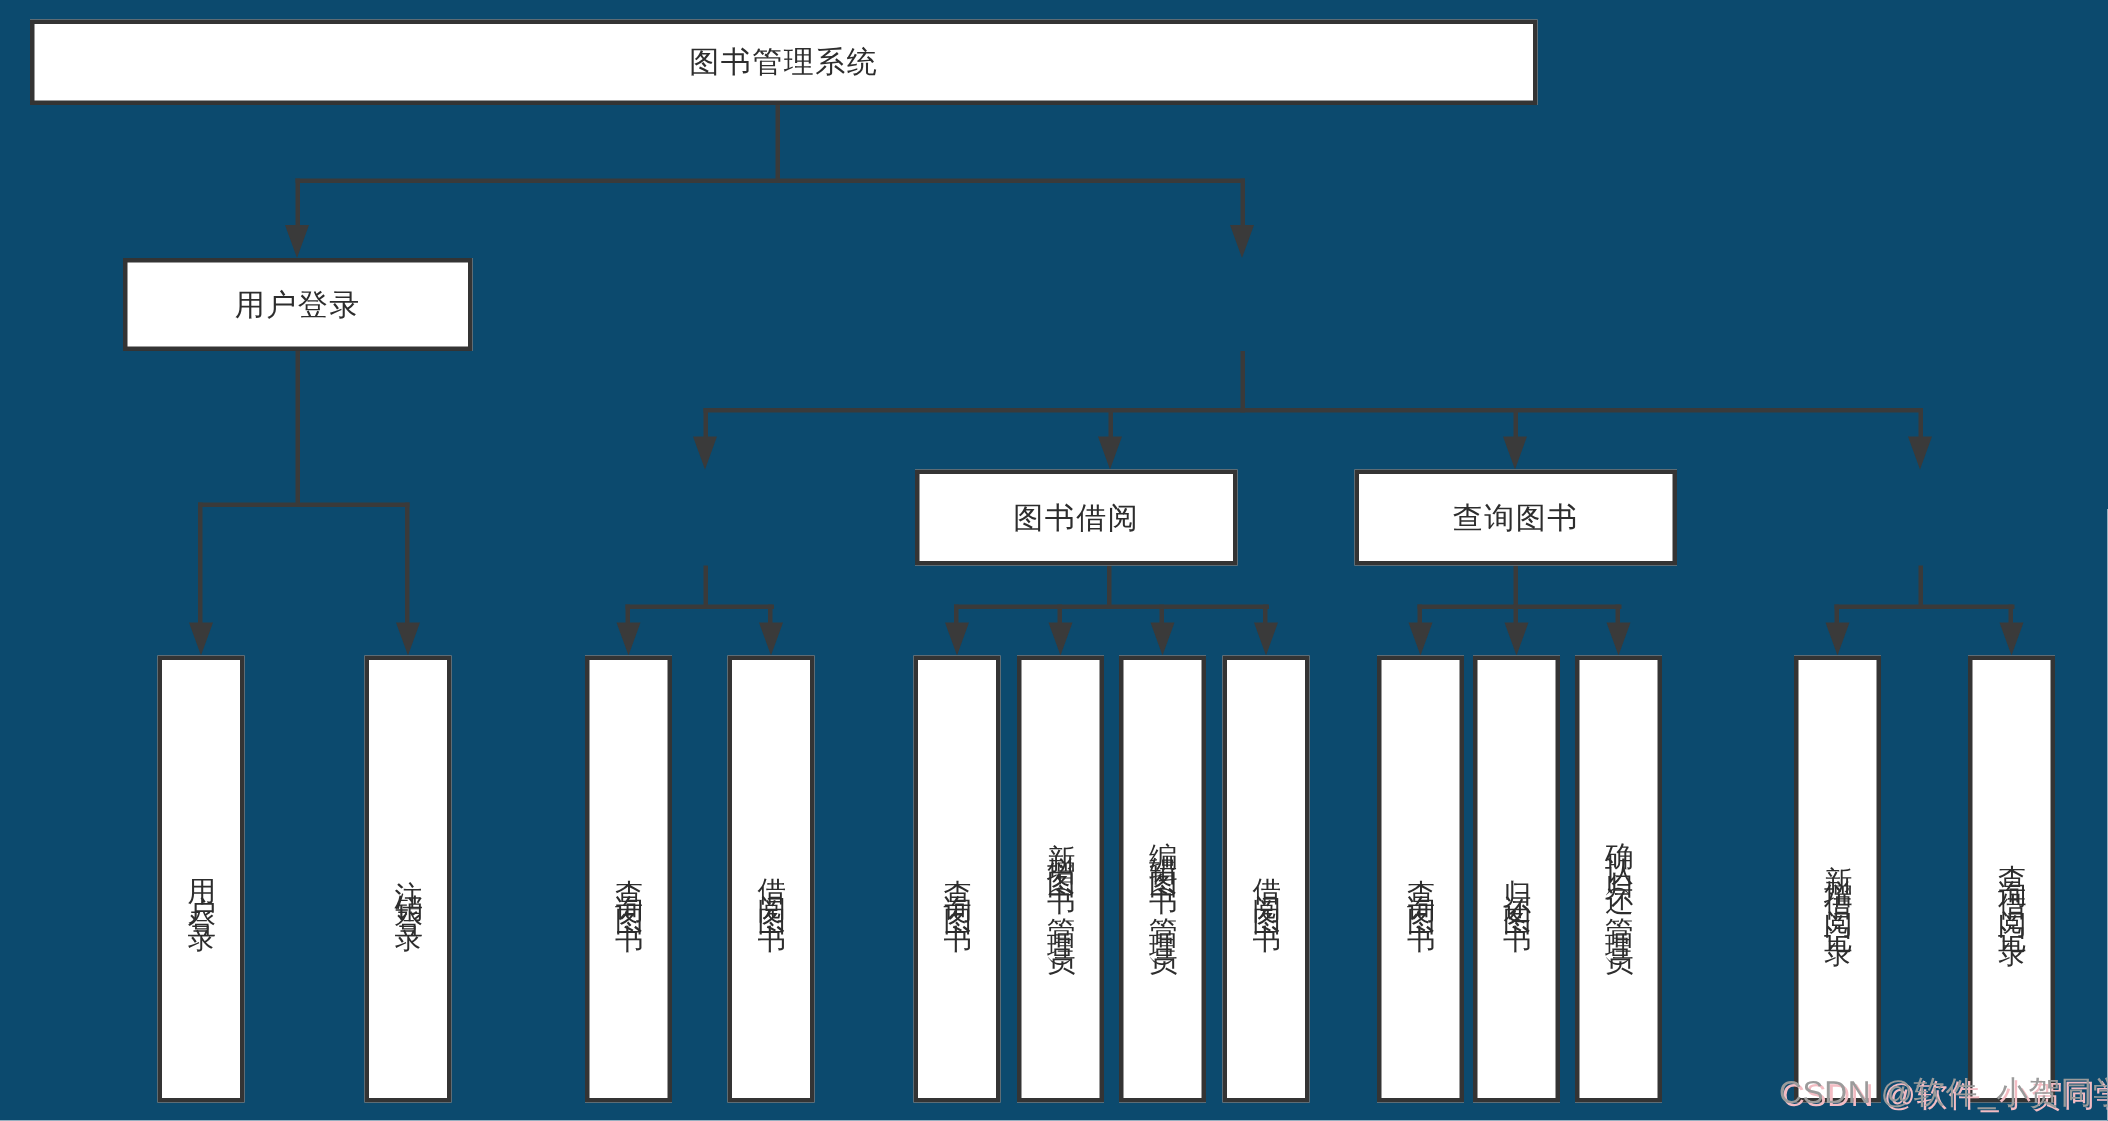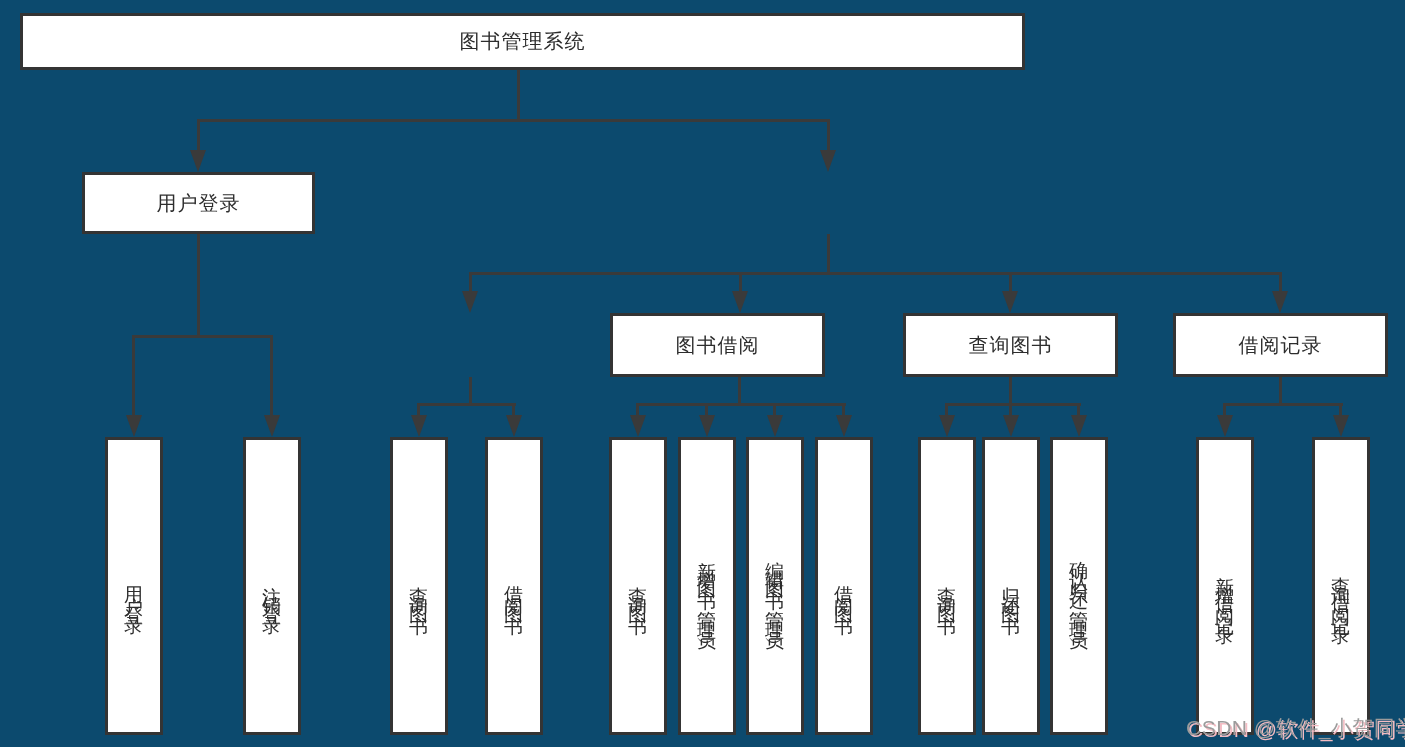--- a/index.html
+++ b/index.html
@@ -92,23 +92,20 @@
 
 
   <div class="box hbox" style="left:610px;top:313px;width:215px;height:64px">
     <span>图书借阅</span>
   </div>
 
   <div class="box hbox" style="left:903px;top:313px;width:215px;height:64px">
     <span>查询图书</span>
   </div>
 
-  <div class="box hbox" style="left:1173px;top:313px;width:215px;height:64px">
-    <span>借阅记录</span>
-  </div>
 
   <div class="box vbox" style="left:105px">
     <span class="vtxt">用户登录</span>
   </div>
   <div class="box vbox" style="left:243px">
     <span class="vtxt">注销登录</span>
   </div>
 
   <div class="box vbox" style="left:390px">
     <span class="vtxt">查询图书</span>

